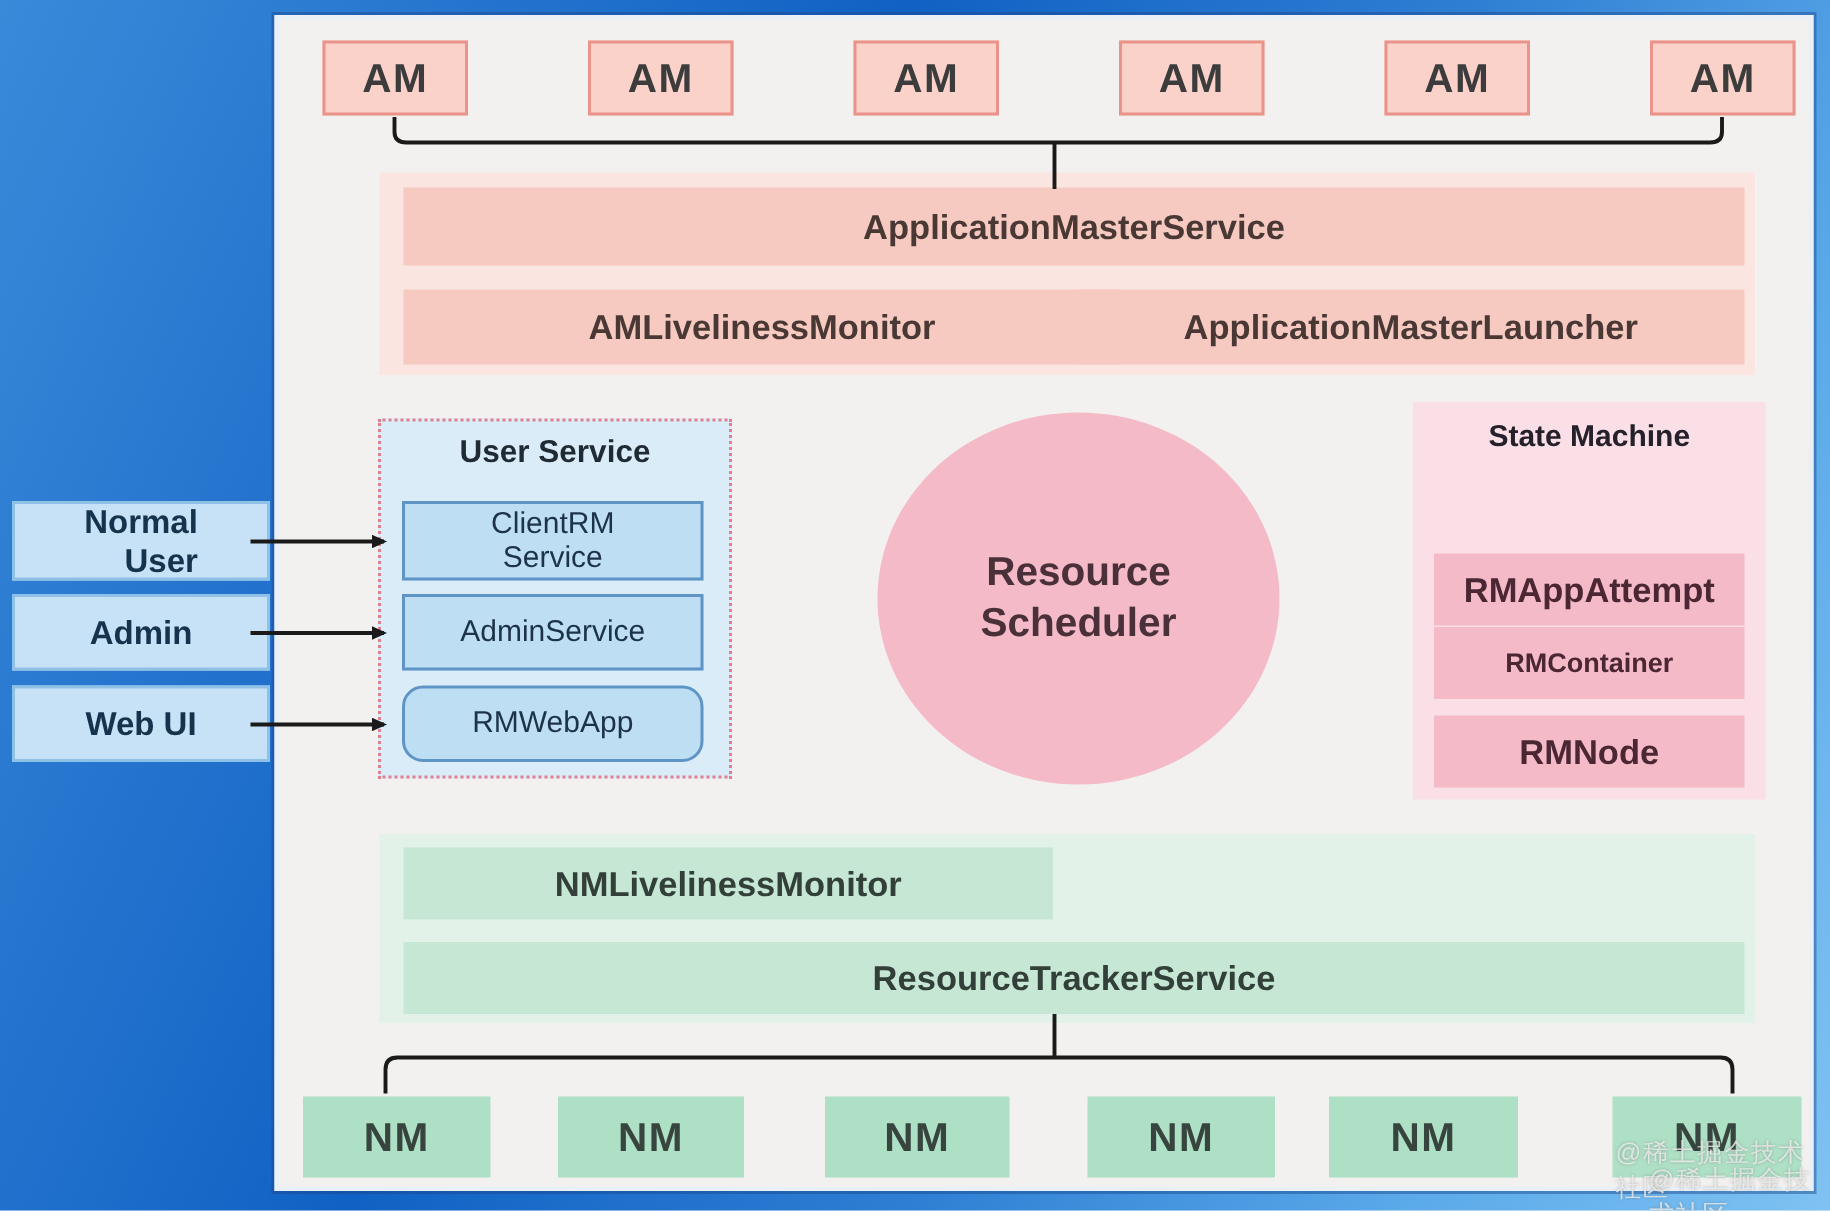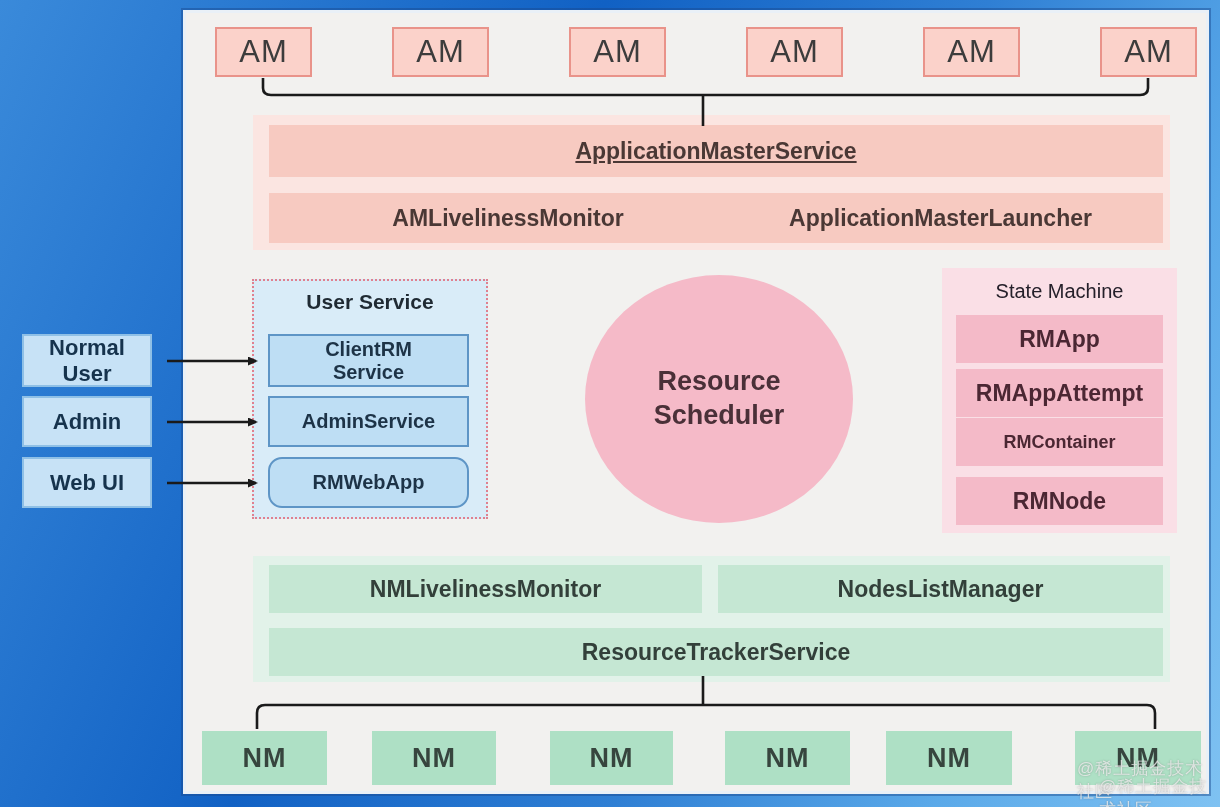--- a/index.html
+++ b/index.html
@@ -17,68 +17,68 @@
     border:3px solid #e9f0f7;
     box-shadow:0 0 0 2px rgba(25,70,140,.45);
     box-sizing:border-box;
   }
   .box{position:absolute;display:flex;align-items:center;justify-content:center;box-sizing:border-box;text-align:center;}
 
   
   .am{
     top:27px;width:97px;height:50px;
     background:#fbd2ca;border:2px solid #e9938a;
-    font-size:31px;font-weight:400;color:#3c3c3c;letter-spacing:1px;
+    font-size:27px;font-weight:700;color:#3c3c3c;letter-spacing:1px;
   }
   .am1{left:215px}.am2{left:392px}.am3{left:569px}.am4{left:746px}.am5{left:923px}.am6{left:1100px}
 
   
   .pink-container{left:253px;top:115px;width:917px;height:135px;background:#fbe5e1;}
   .pink-bar{
     background:#f7cac1;color:#4a3835;font-size:23px;font-weight:600;
   }
-  .ams-bar{left:269px;top:125px;width:894px;height:52px;text-decoration:underline;}
+  .ams-bar{left:269px;top:125px;width:894px;height:52px;}
   .amlm-bar{left:269px;top:193px;width:478px;height:50px;}
   .aml-bar{left:718px;top:193px;width:445px;height:50px;}
 
   
   .user-service{
     left:252px;top:279px;width:236px;height:240px;
     background:#d9ecf8;border:2px dotted #e0808f;
   }
   .us-title{left:252px;top:288px;width:236px;height:28px;font-size:21px;font-weight:700;color:#1f2a33;}
   .blue-inner{
     left:268px;width:201px;
     background:#bedef4;border:2px solid #5e95c6;
-    font-size:20px;font-weight:700;color:#1d3347;white-space:pre-line;line-height:1.15;
+    font-size:20px;font-weight:400;color:#1d3347;white-space:pre-line;line-height:1.15;
   }
   .clientrm{top:334px;height:53px;}
   .adminsvc{top:396px;height:51px;}
   .rmwebapp{top:457px;height:51px;border-radius:14px;}
 
   
   .actor{
-    left:22px;width:130px;
+    left:8px;width:172px;
     background:#c7e2f6;border:2px solid #8fc0e6;
-    font-size:22px;font-weight:600;color:#16334d;white-space:pre-line;line-height:1.15;
+    font-size:22px;font-weight:600;color:#16334d;white-space:pre-line;line-height:1.15;text-align:right;
   }
   .actor1{top:334px;height:53px;}
   .actor2{top:396px;height:51px;}
   .actor3{top:457px;height:51px;}
 
   
   .scheduler{
     left:585px;top:275px;width:268px;height:248px;border-radius:50%;
     background:#f5bac8;
     font-size:27px;font-weight:700;color:#4a3038;white-space:pre-line;line-height:1.25;
   }
 
   
   .state-container{left:942px;top:268px;width:235px;height:265px;background:#fadfe6;}
-  .sm-title{left:942px;top:278px;width:235px;height:26px;font-size:20px;font-weight:400;color:#25202a;}
+  .sm-title{left:942px;top:278px;width:235px;height:26px;font-size:20px;font-weight:700;color:#25202a;}
   .state-row{
     left:956px;width:207px;height:48px;
     background:#f4bac8;color:#4b2733;font-weight:700;
   }
   .sr1{top:315px;font-size:23px;}
   .sr2{top:369px;font-size:23px;}
   .sr3{top:418px;font-size:18px;}
   .sr4{top:477px;font-size:23px;}
 
   
@@ -142,28 +142,26 @@
   <div class="box actor actor1">Normal
 User</div>
   <div class="box actor actor2">Admin</div>
   <div class="box actor actor3">Web UI</div>
 
   <div class="box scheduler">Resource
 Scheduler</div>
 
   <div class="box state-container"></div>
   <div class="box sm-title">State Machine</div>
-  <div class="box state-row sr1">RMApp</div>
   <div class="box state-row sr2">RMAppAttempt</div>
   <div class="box state-row sr3">RMContainer</div>
   <div class="box state-row sr4">RMNode</div>
 
   <div class="box green-container"></div>
   <div class="box green-bar nmlm-bar">NMLivelinessMonitor</div>
-  <div class="box green-bar nlm-bar">NodesListManager</div>
   <div class="box green-bar rts-bar">ResourceTrackerService</div>
 
   <div class="box nm nm1">NM</div>
   <div class="box nm nm2">NM</div>
   <div class="box nm nm3">NM</div>
   <div class="box nm nm4">NM</div>
   <div class="box nm nm5">NM</div>
   <div class="box nm nm6">NM</div>
 
   <svg class="connectors" viewBox="0 0 1220 807" xmlns="http://www.w3.org/2000/svg">

